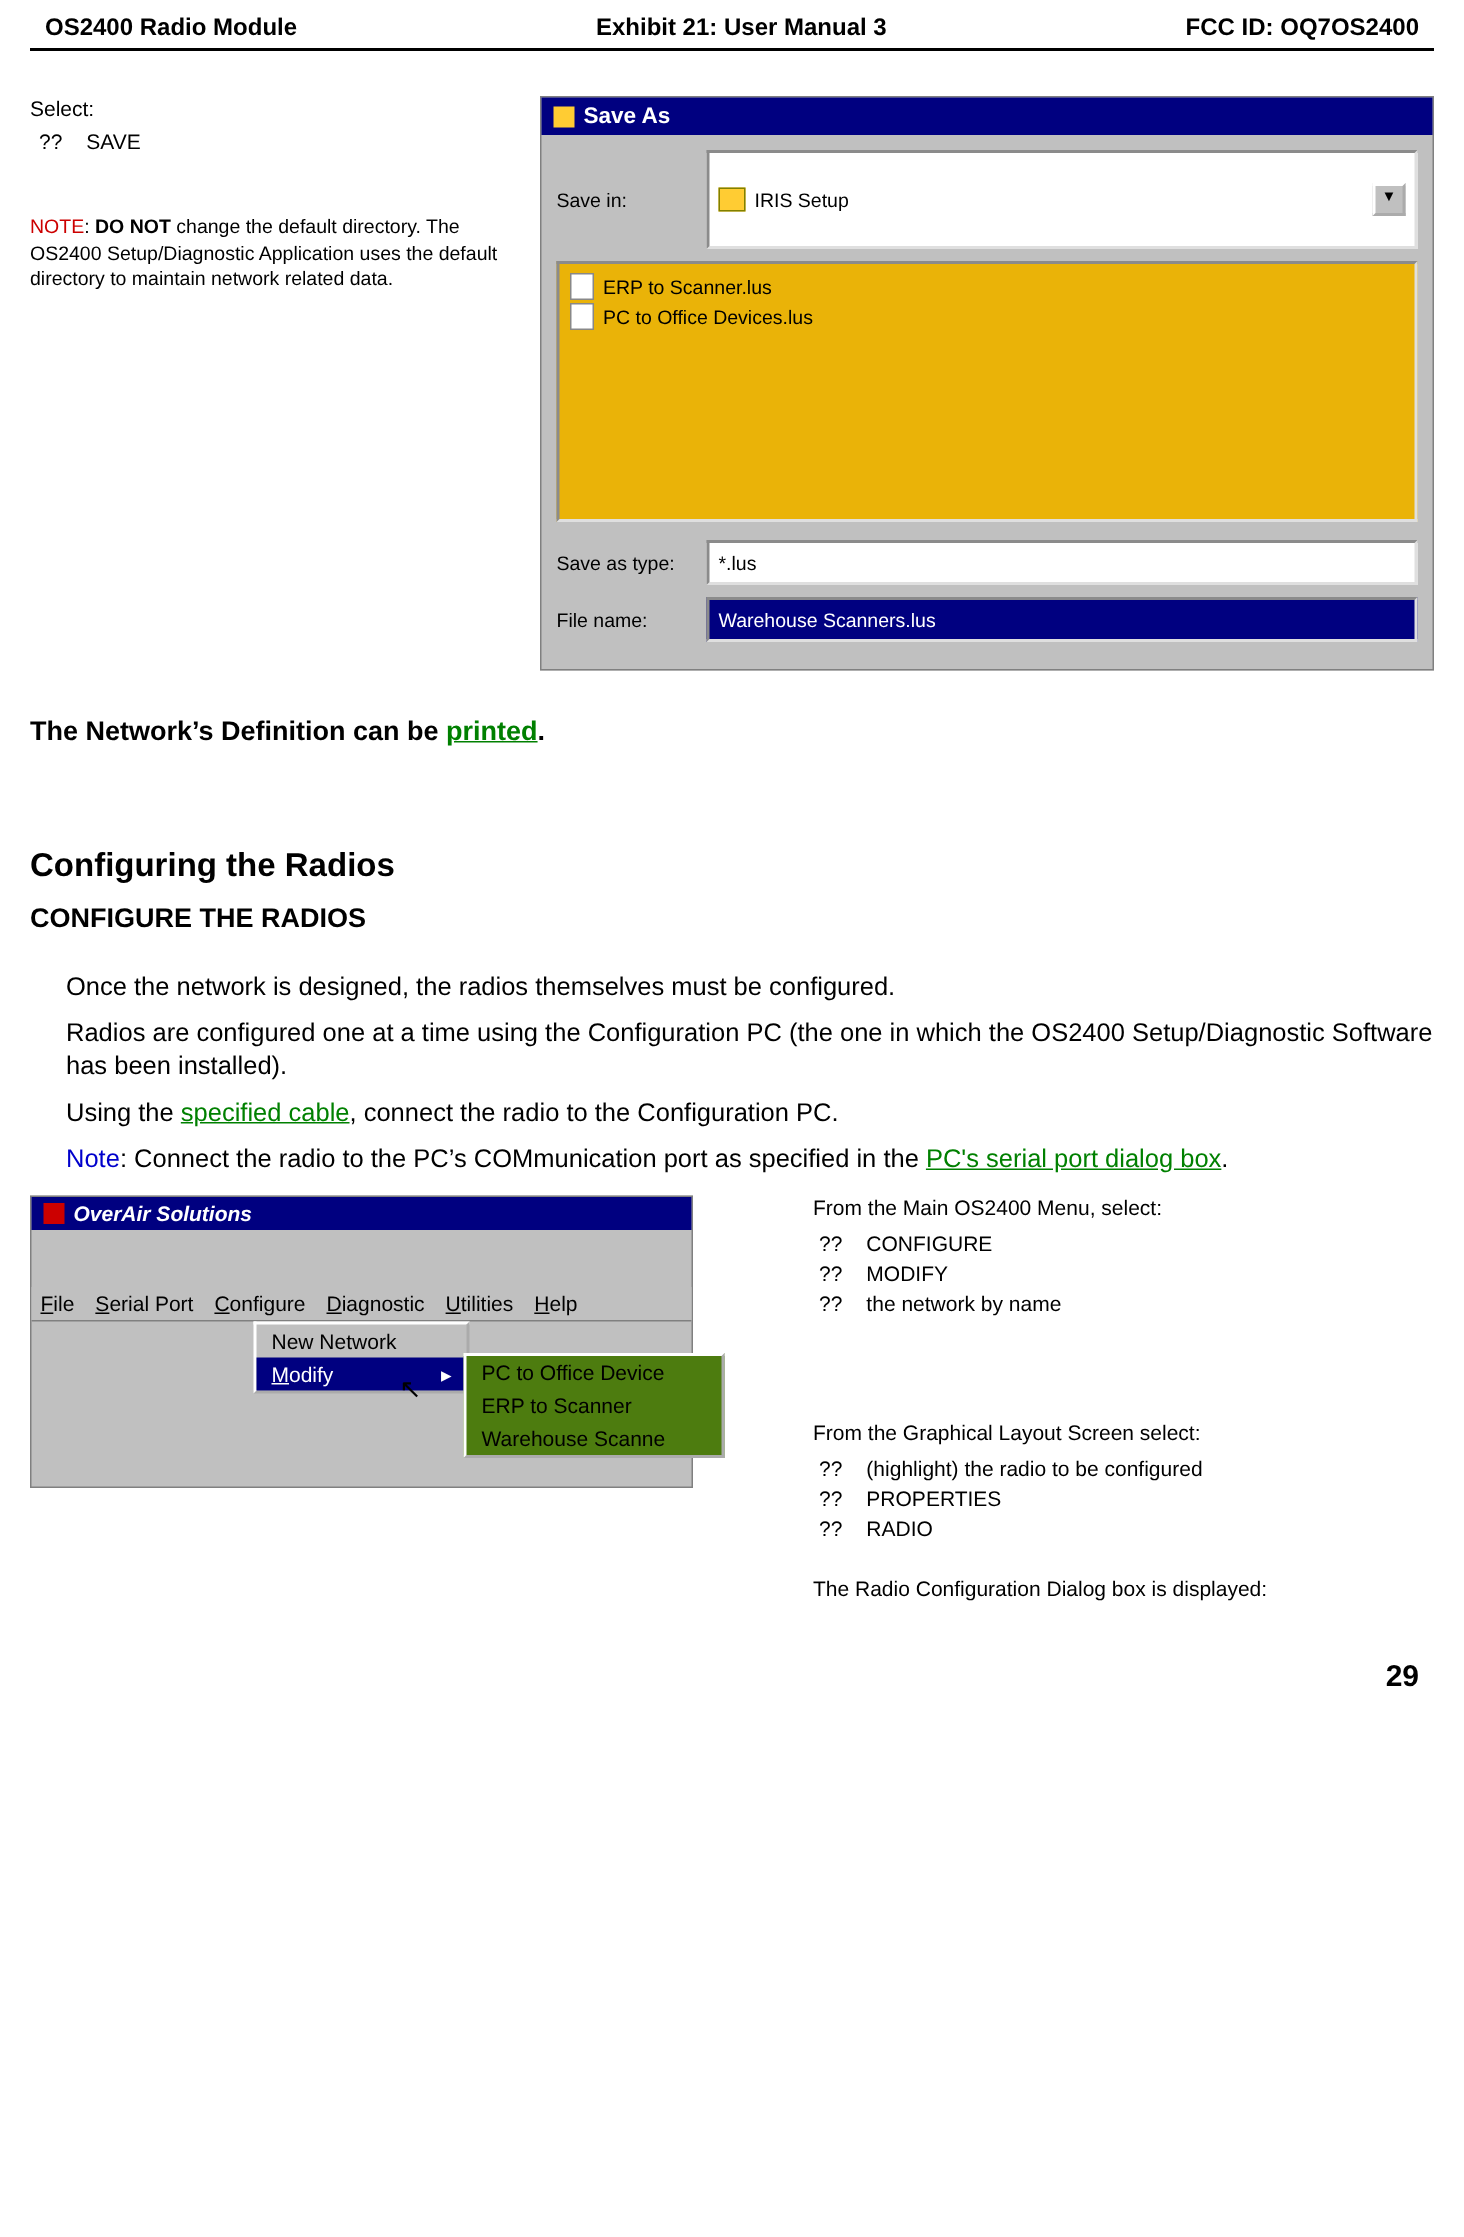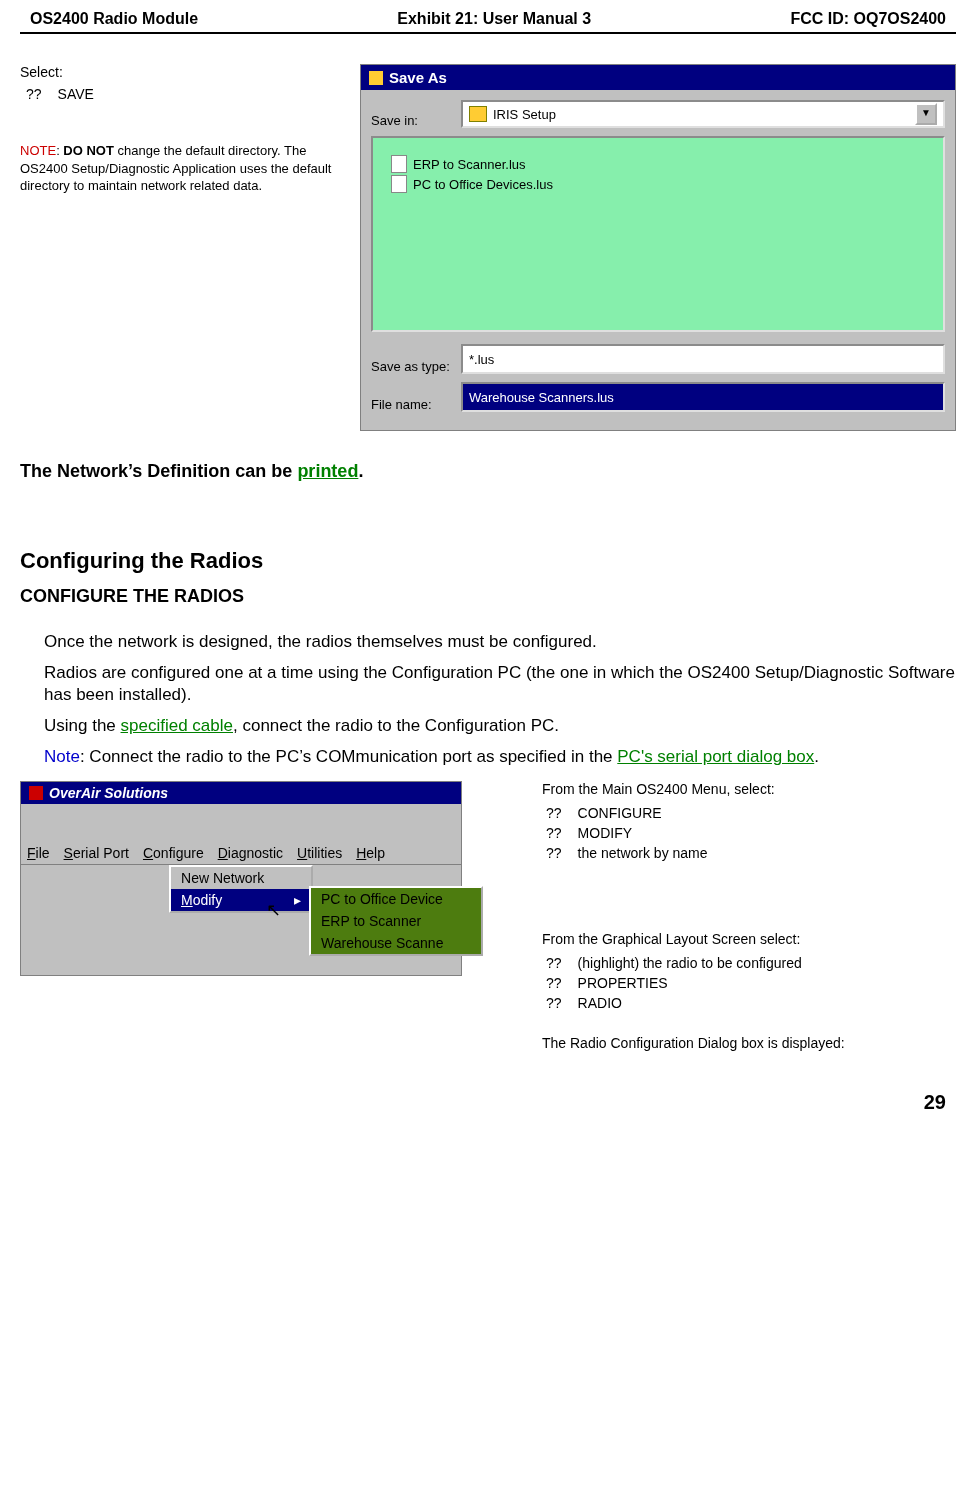--- a/index.html
+++ b/index.html
@@ -70,48 +70,49 @@
     gap: 6px;
   }
   .saveas-title .ico {
     width: 14px; height: 14px; background:#ffcc33; display:inline-block;
   }
   .saveas-body {
     padding: 10px;
   }
   .saveas-row {
     display: flex;
-    align-items: flex-end;
+    align-items: center;
+    gap: 10px;
     margin-bottom: 8px;
   }
   .saveas-label {
     width: 90px;
   }
   .saveas-combo {
     flex: 1;
     display: flex;
     align-items: center;
     background: #fff;
     border: 2px inset #dfdfdf;
-    padding: 1px 6px;
+    padding: 20px 6px;
     height: 22px;
   }
   .saveas-combo .folder {
     width: 16px; height: 14px; background:#ffcc33; border:1px solid #808000; margin-right:6px;
   }
   .saveas-combo .arrow {
     margin-left: auto;
     width: 18px; height: 18px; background:#c0c0c0; border:2px outset #fff;
     text-align:center; line-height:16px; font-size:10px;
   }
   .saveas-list {
-    background: #86efac;
+    background: #eab308;
     border: 2px inset #dfdfdf;
     height: 160px;
-    padding: 16px;
+    padding: 5px;
   }
   .saveas-list .item {
     display: flex; align-items:center; gap:6px; padding: 1px 2px;
   }
   .saveas-list .doc {
     width: 14px; height: 16px; background:#fff; border:1px solid #888; position:relative;
   }
   .saveas-fields {
     margin-top: 12px;
   }

